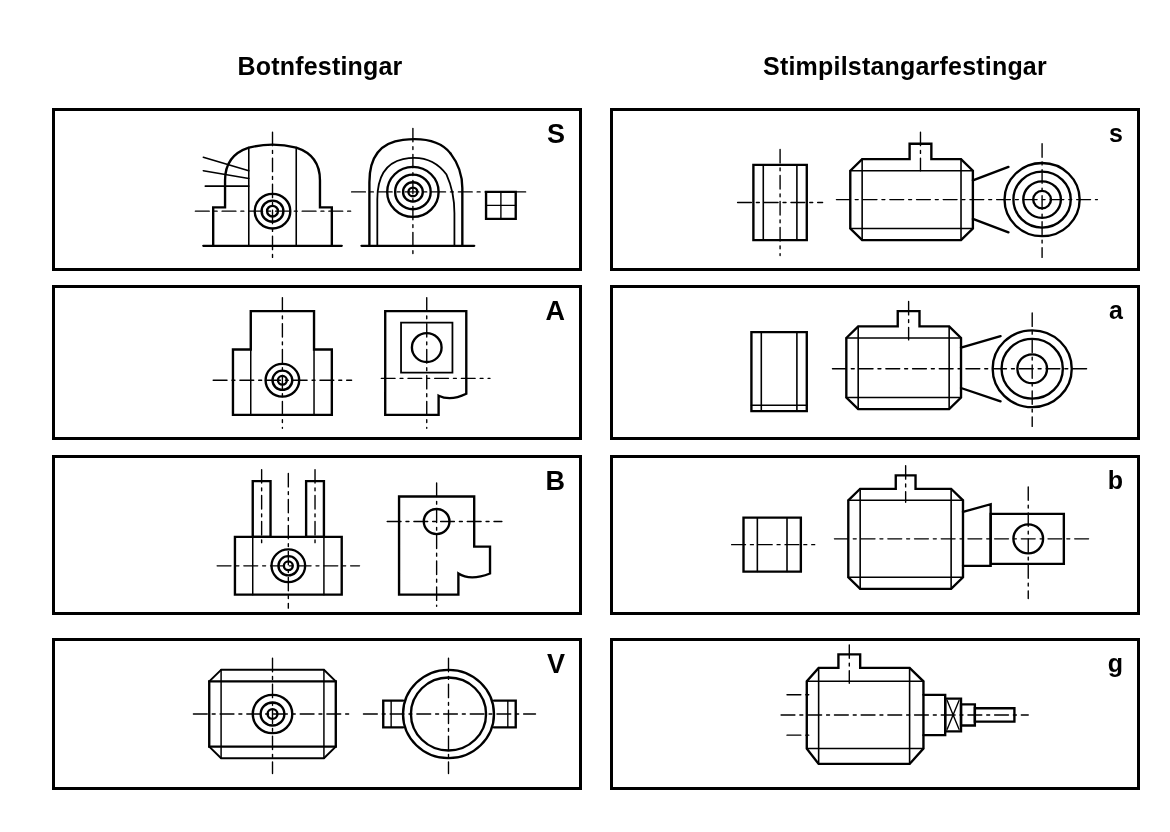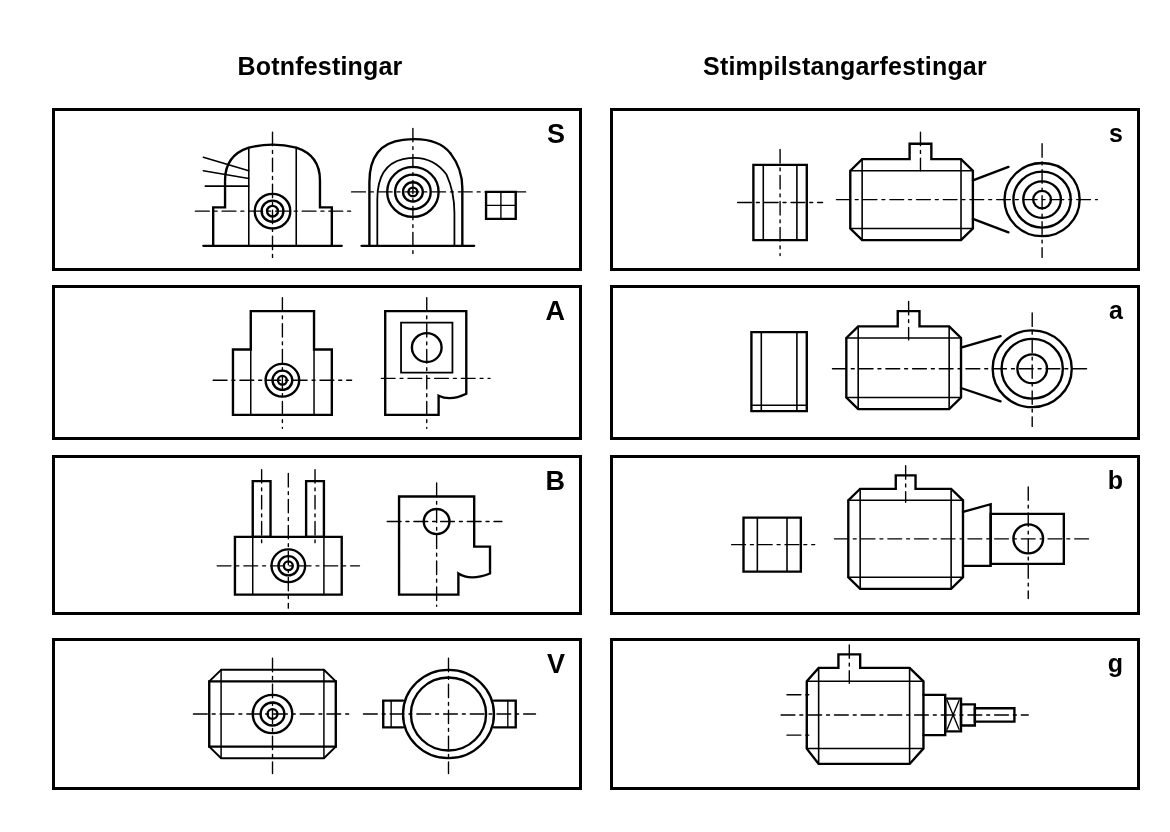--- a/index.html
+++ b/index.html
@@ -22,21 +22,21 @@
   }
   .col-title {
     position: absolute;
     font-size: 25px;
     font-weight: bold;
     letter-spacing: 0.2px;
     text-align: center;
     color: #000;
   }
   #title-left  { left: 55px;  top: 52px; width: 530px; }
-  #title-right { left: 580px; top: 52px; width: 530px; }
+  #title-right { left: 640px; top: 52px; width: 530px; }
 
   .panel {
     position: absolute;
     border: 3px solid #000;
     background: #fff;
     box-sizing: border-box;
   }
   .panel-code {
     position: absolute;
     right: 14px;

